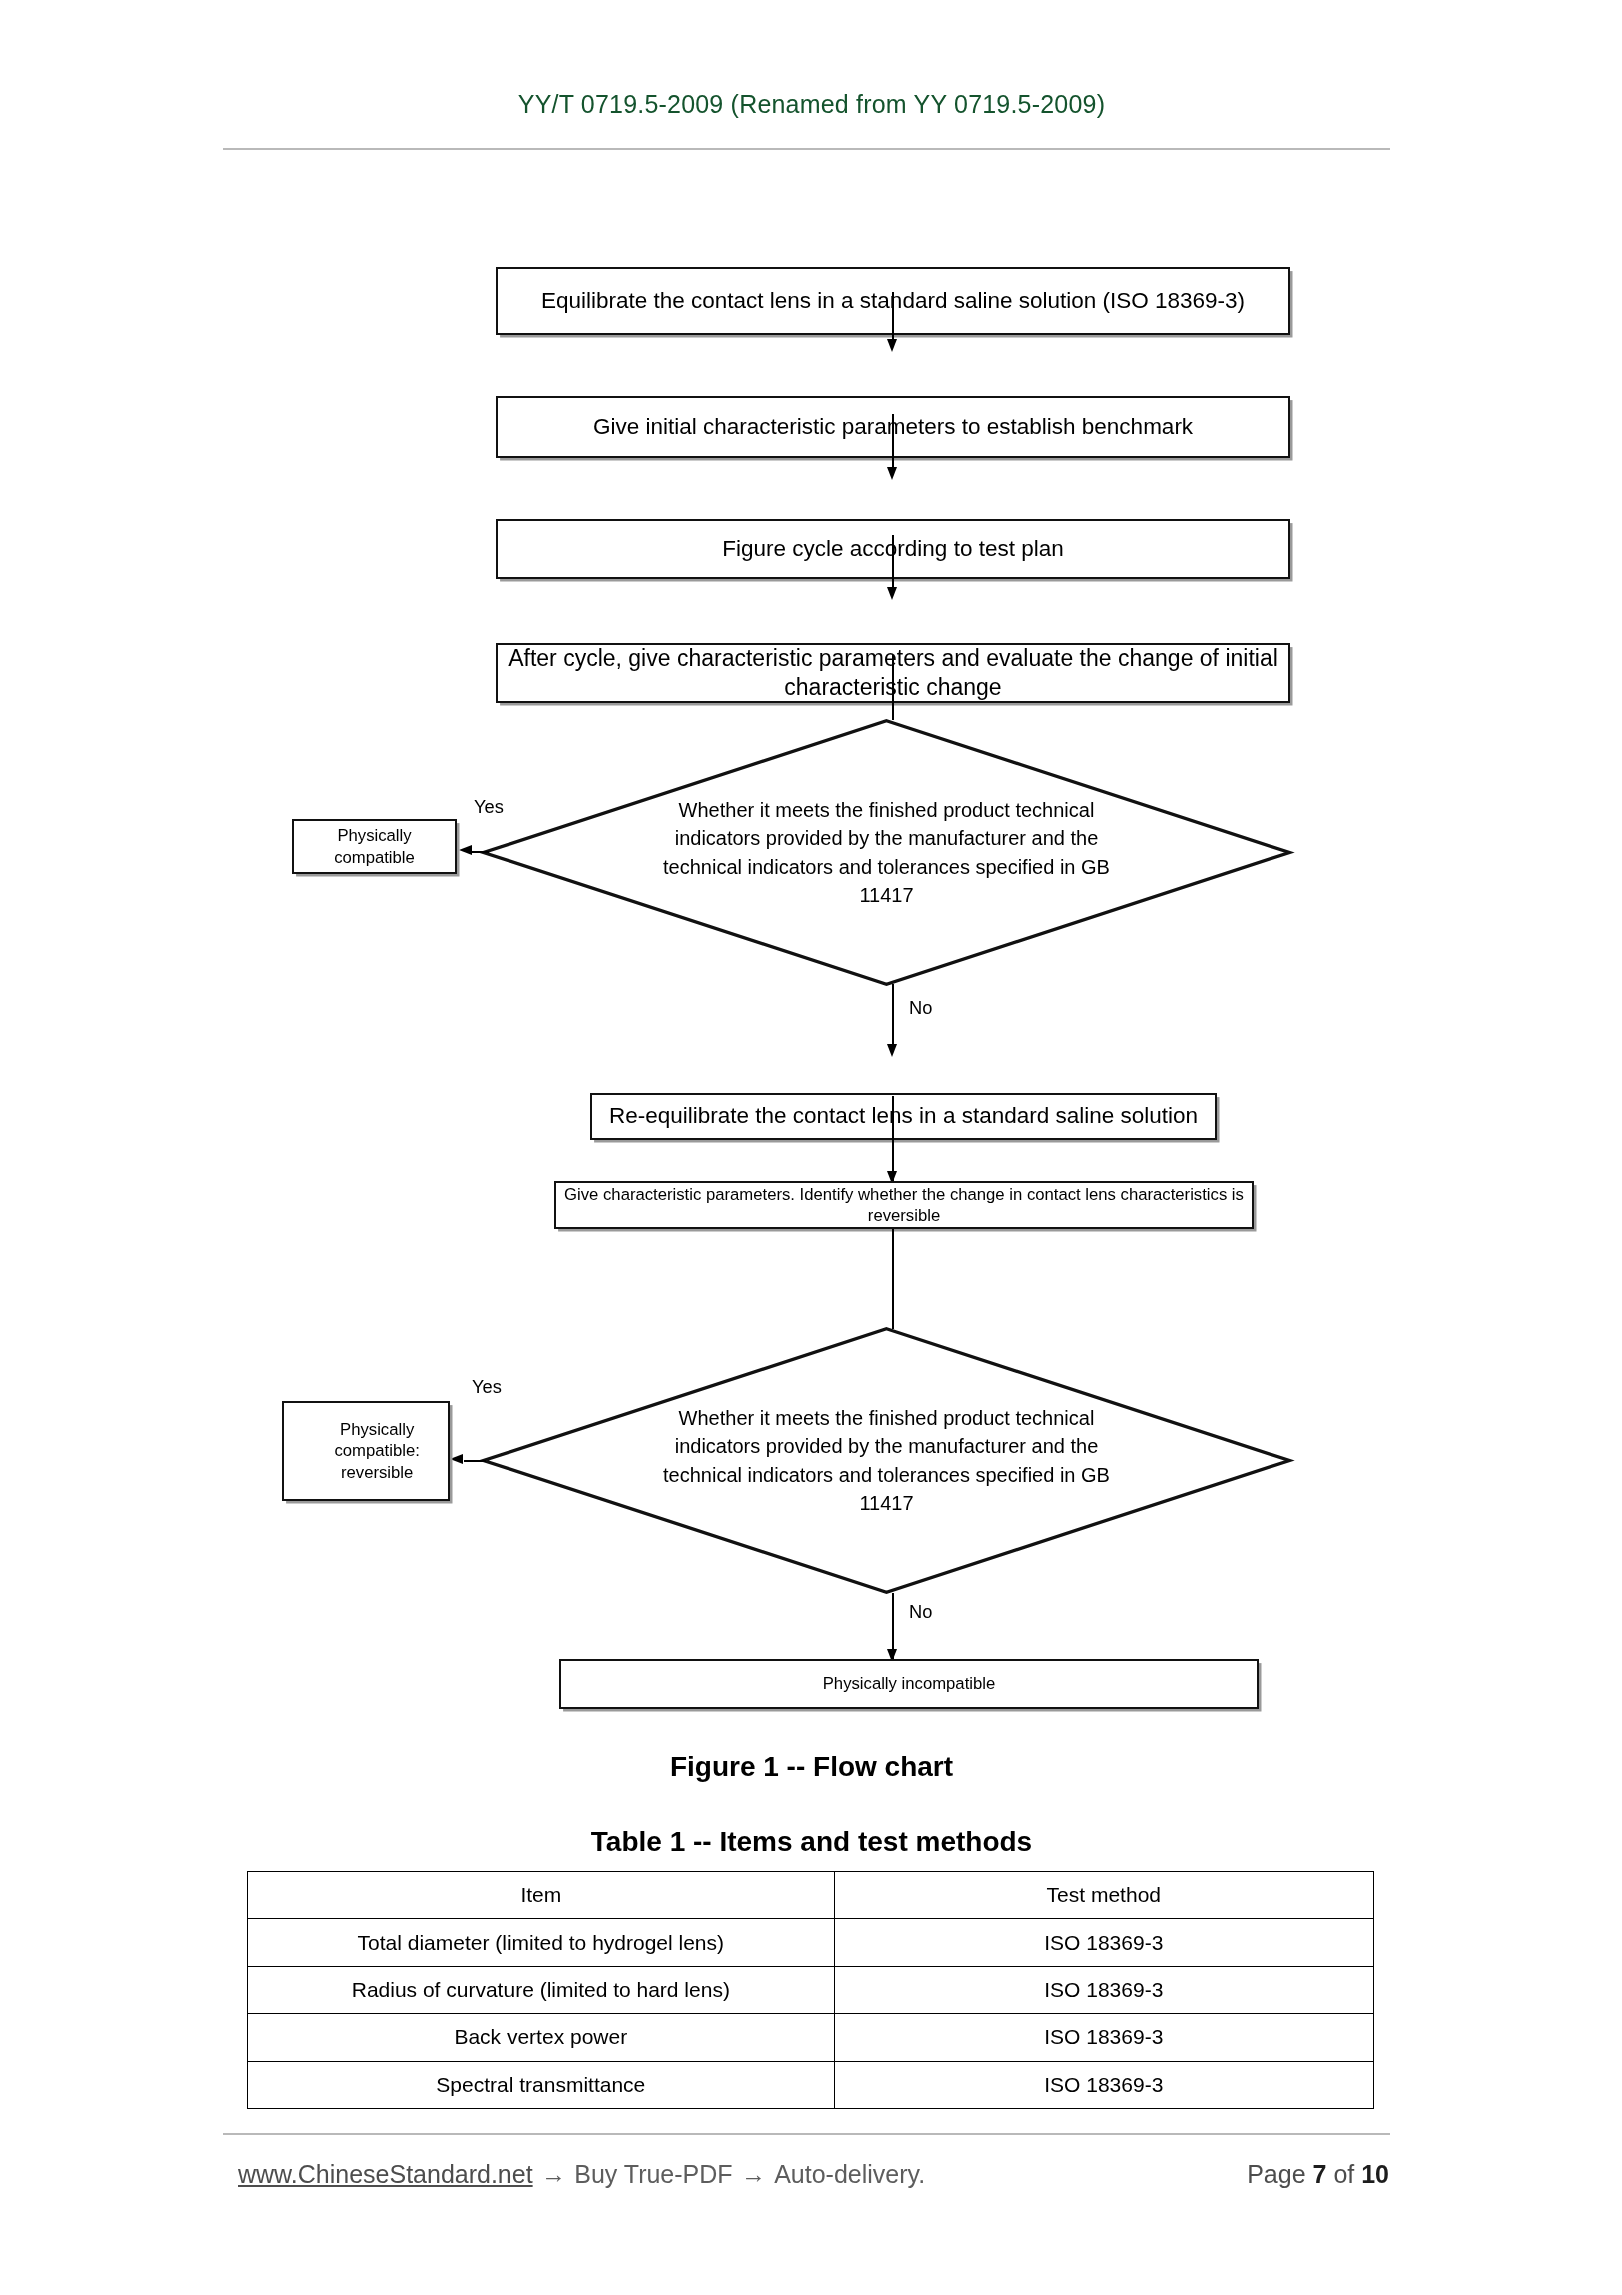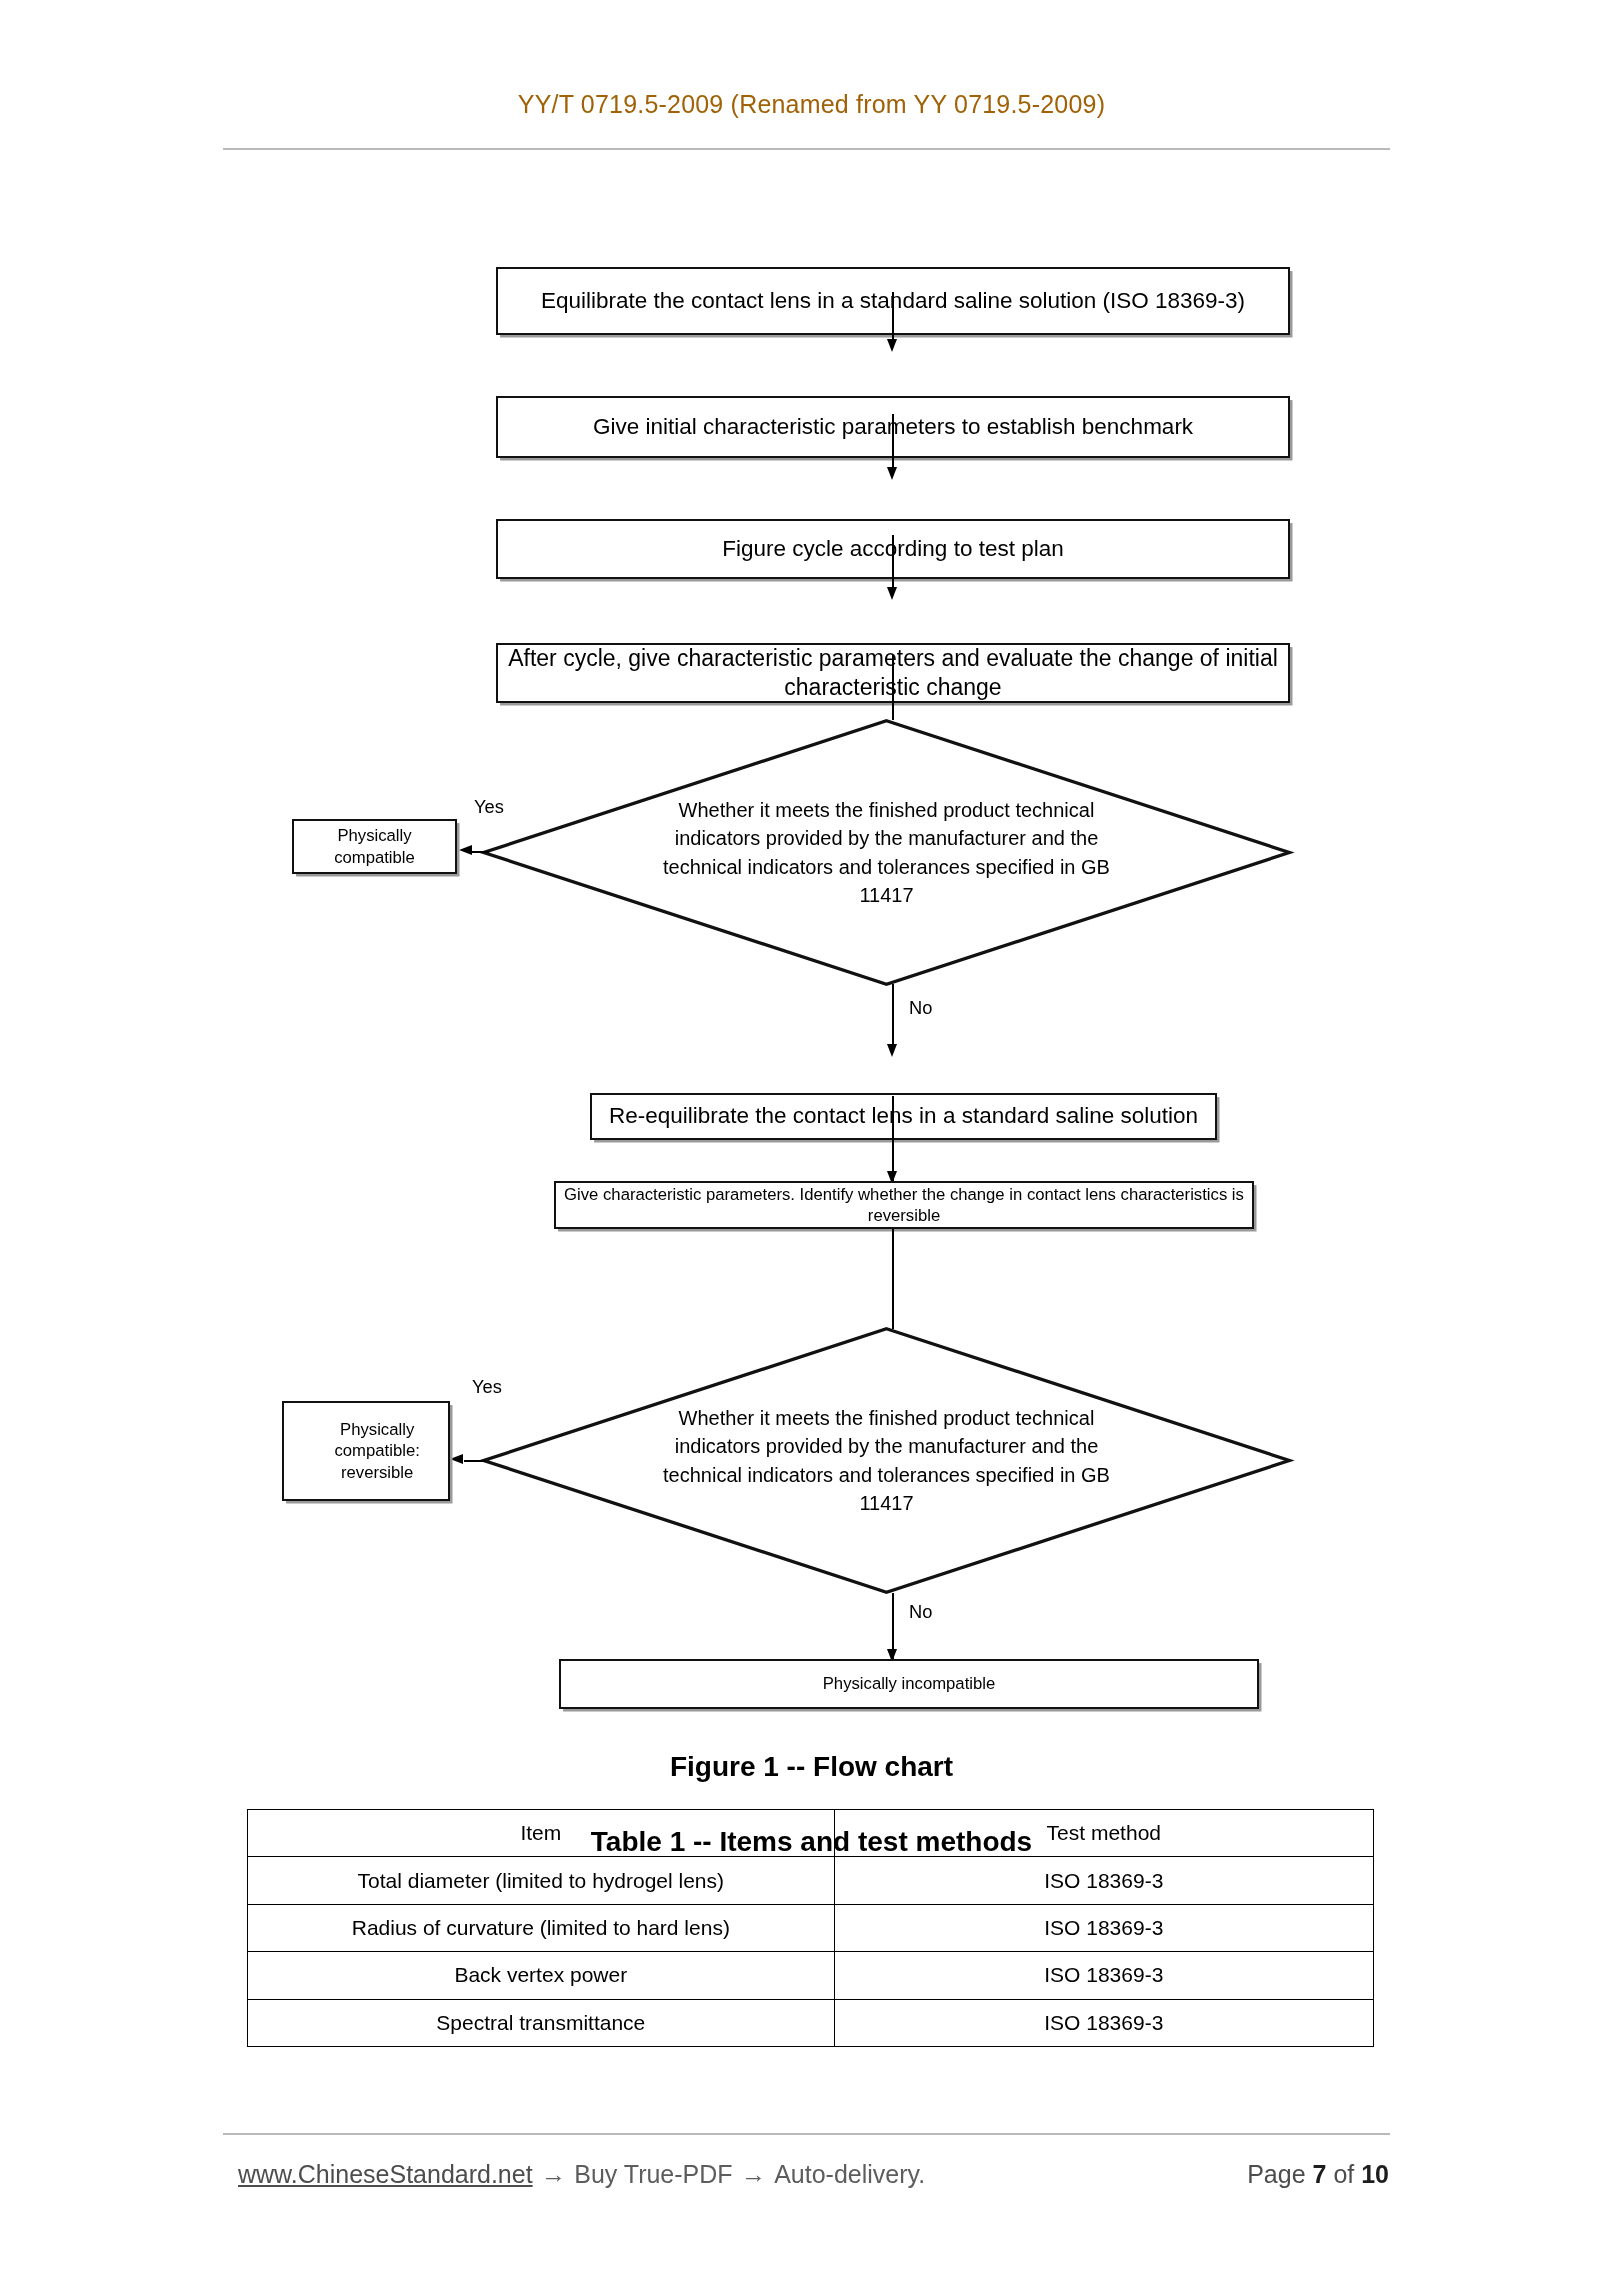--- a/index.html
+++ b/index.html
@@ -20,21 +20,21 @@
   }
 
   
   .doc-header {
     position: absolute;
     left: 0;
     top: 90px;
     width: 1623px;
     text-align: center;
     font-size: 25px;
-    color: #a16207;
+    color: #14532d;
     letter-spacing: 0.2px;
   }
   .header-rule {
     position: absolute;
     left: 223px;
     top: 148px;
     width: 1167px;
     height: 1.7px;
     background: #b9b9b9;
   }
@@ -124,21 +124,21 @@
     font-weight: bold;
     font-size: 28px;
   }
   #fig-caption { top: 1751px; }
   #table-caption { top: 1826px; }
 
   
   .data-table {
     position: absolute;
     left: 247px;
-    top: 1809px;
+    top: 1871px;
     width: 1127px;
     border-collapse: collapse;
     font-size: 21px;
   }
   .data-table td {
     border: 1.7px solid #000000;
     height: 43px;
     text-align: center;
     vertical-align: middle;
     padding: 1.7px 5px;

